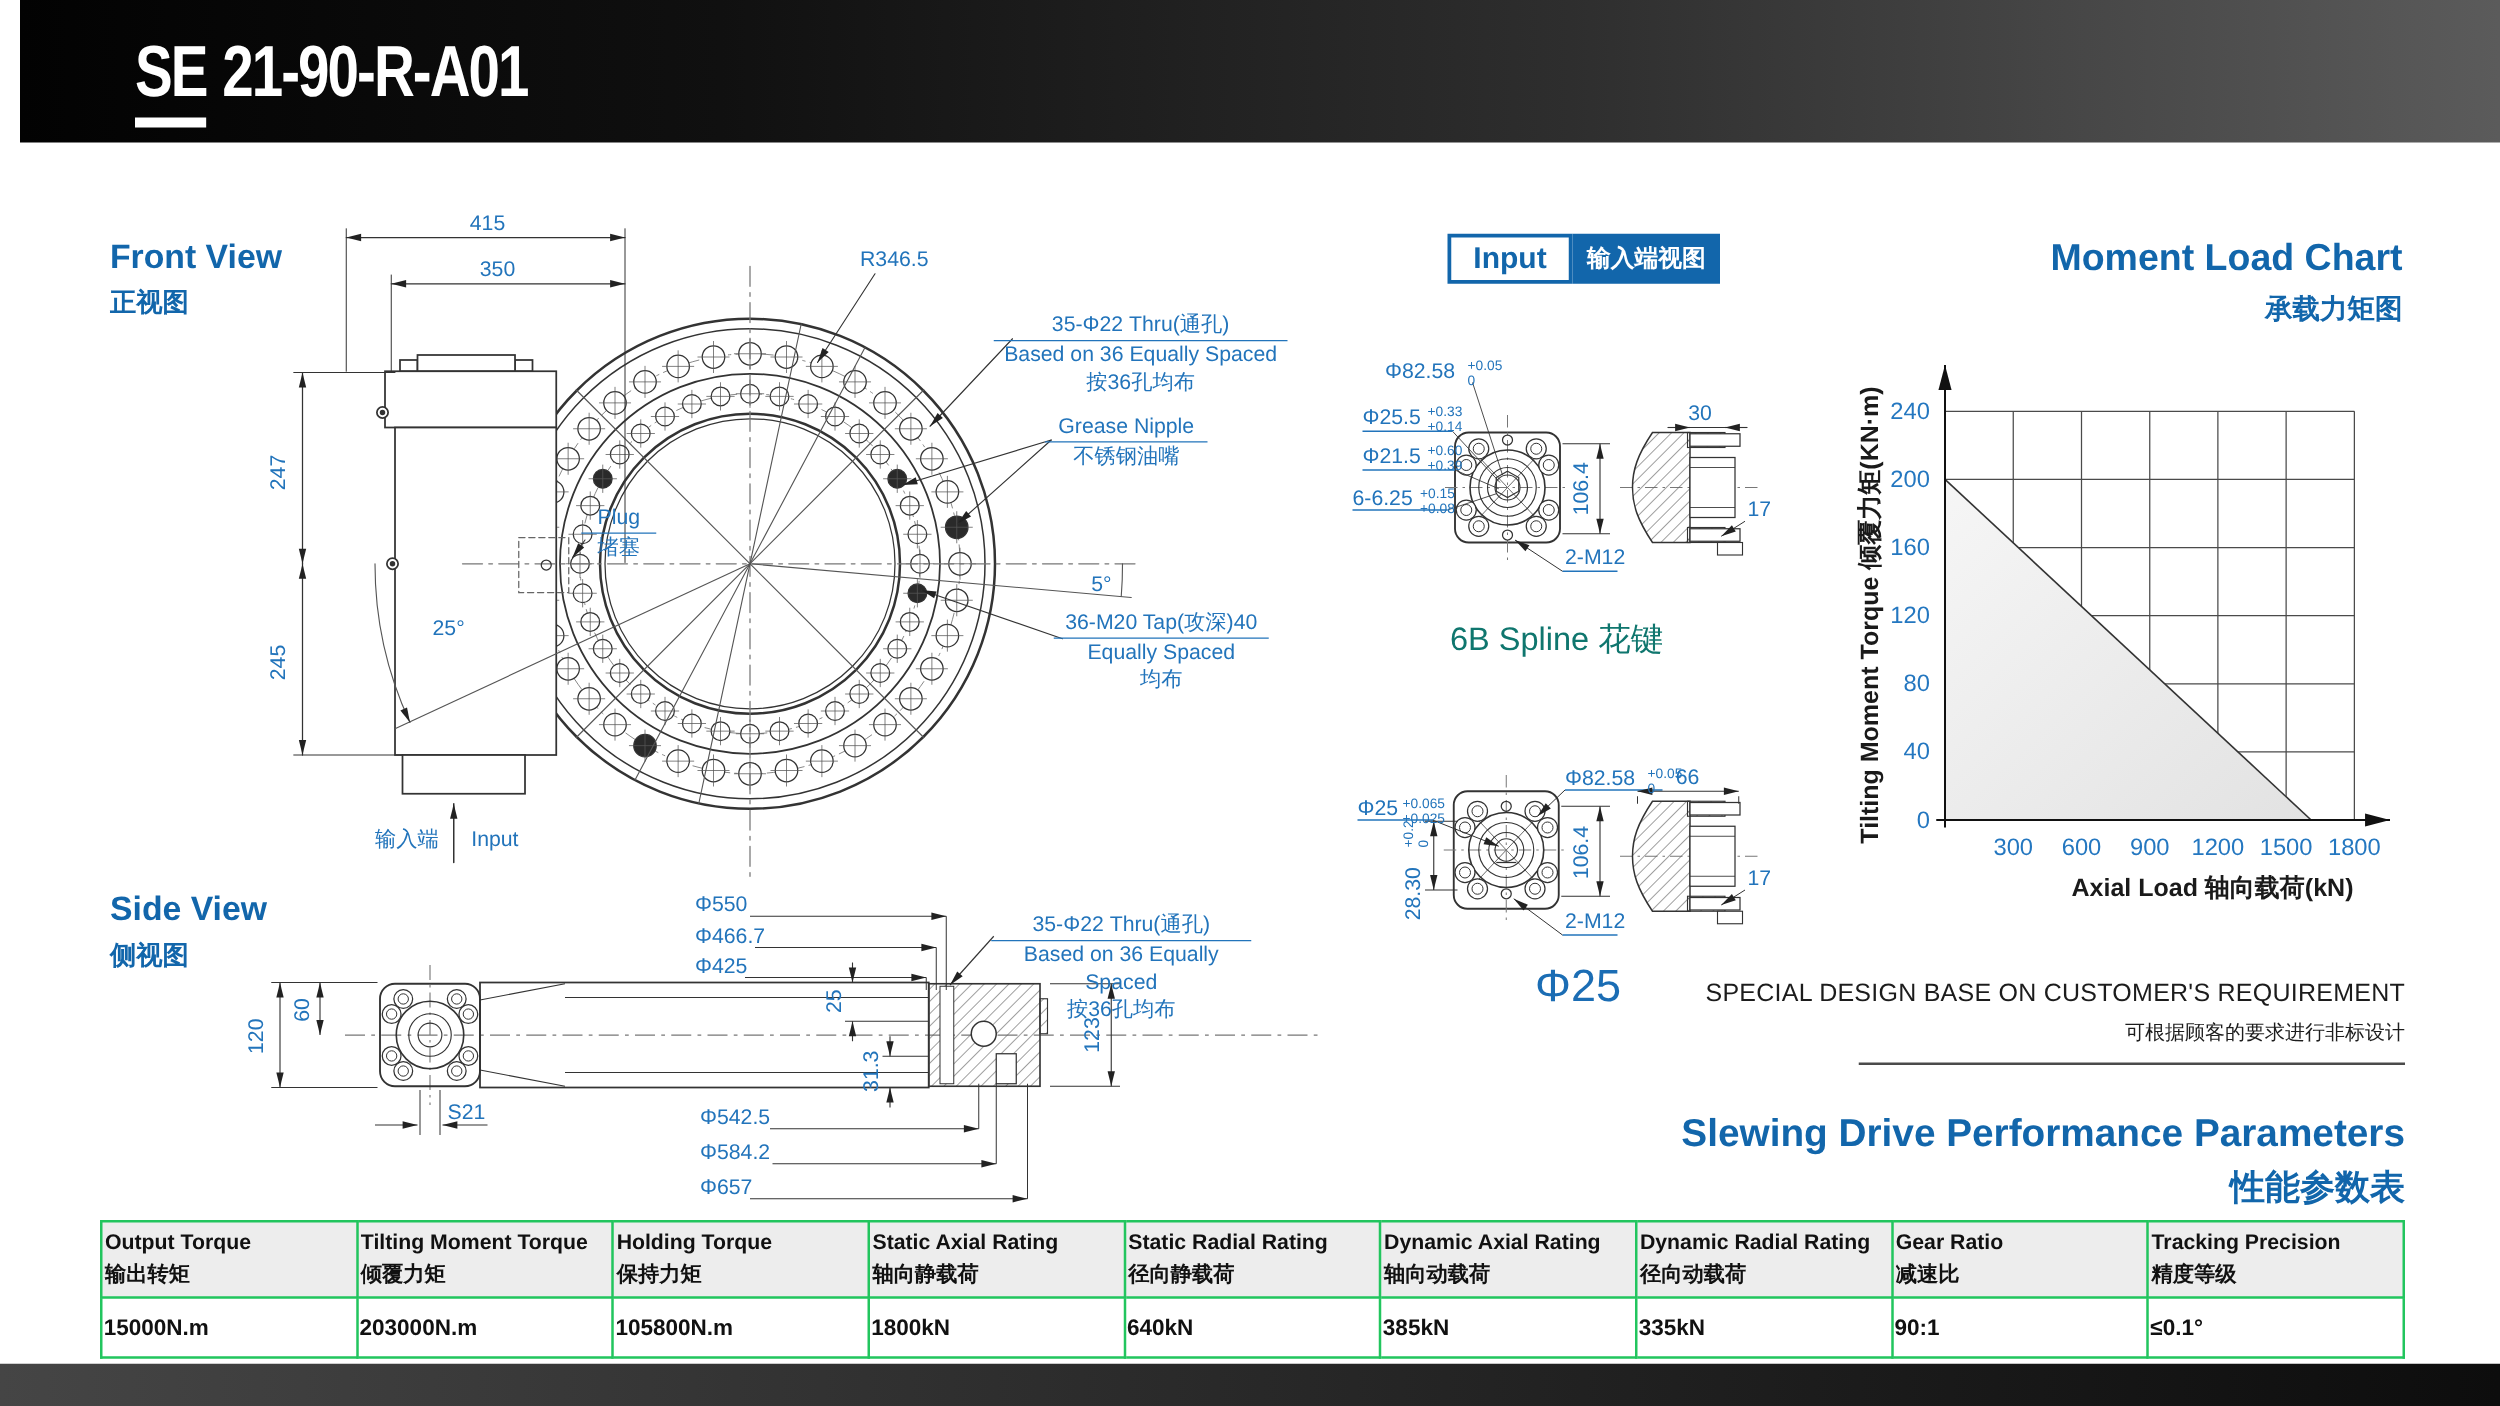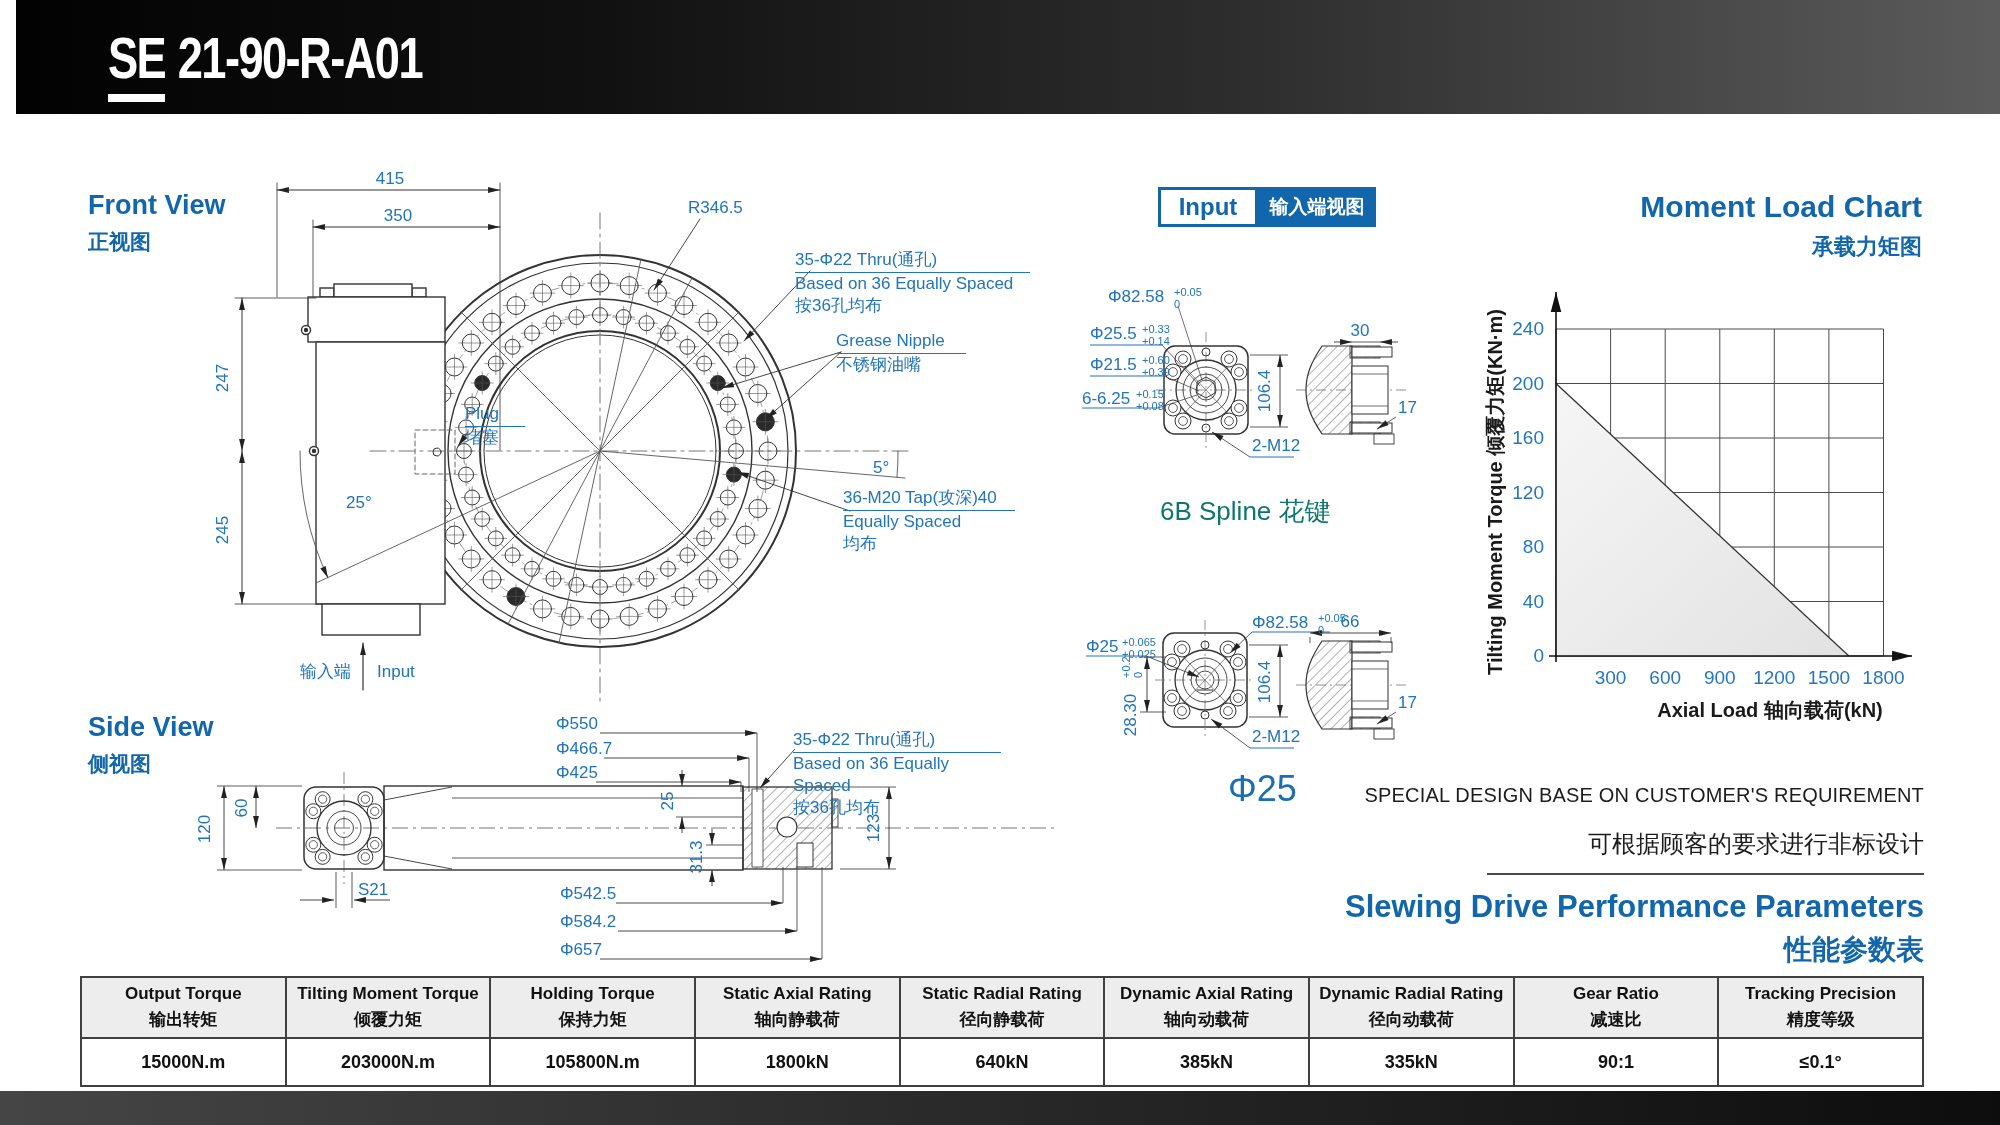--- a/index.html
+++ b/index.html
@@ -9,46 +9,46 @@
   
   #hdr{left:16px;top:0;width:2000px;height:114px;background:linear-gradient(90deg,#020202 0%,#101010 28%,#2e2e2e 62%,#5c5c5c 100%)}
   #hdr .ttl{position:absolute;left:92px;top:24px;color:#fff;font-size:58px;font-weight:bold;
             letter-spacing:-2px;transform:scaleX(.78);transform-origin:left;white-space:nowrap}
   #hdr .se{display:inline-block;border-bottom:8px solid #fff;padding-bottom:3px;margin-right:16px}
   
   .secT{color:#1266ab;font-weight:bold}
   .secT .t1{font-size:27px}
   .secT .t2{font-size:21px;margin-top:7px}
   
-  .lbl{color:#2274bb;font-size:17px;line-height:1.3;text-align:left}
+  .lbl{color:#2274bb;font-size:17px;line-height:1.3;text-align:center}
   .lbl .ul{display:block;border-bottom:1.5px solid #2274bb;padding-bottom:1px}
   
   #inputTag{left:1158px;top:187px;display:flex}
   #inputTag .en{width:94px;height:34px;border:3px solid #1266ab;background:#fff;color:#1266ab;
      font-size:24px;font-weight:bold;display:flex;align-items:center;justify-content:center}
   #inputTag .zh{width:118px;height:40px;background:#1266ab;color:#fff;font-size:19px;font-weight:bold;
      display:flex;align-items:center;justify-content:center}
   .cap6b{left:1160px;top:494px;color:#0f766e;font-size:26px;font-weight:500}
   .capP25{left:1228px;top:768px;color:#1b6db4;font-size:36px;font-weight:500}
   
   #chartT{right:78px;top:190px;text-align:right;color:#1266ab;font-weight:bold}
   #chartT .t1{font-size:30px}
   #chartT .t2{font-size:22px;margin-top:8px}
   
   #special{right:76px;top:784px;text-align:right;color:#1c1c1c}
   #special .l1{font-size:20px;letter-spacing:.2px}
-  #special .l2{font-size:24px;margin-top:21px}
+  #special .l2{font-size:16px;margin-top:9px}
   #special .rule{width:437px;border-top:2px solid #4a4a4a;margin-top:13px;margin-left:auto}
   
   #paramsT{right:76px;top:889px;text-align:right;color:#1266ab;font-weight:bold}
   #paramsT .t1{font-size:31px}
   #paramsT .t2{font-size:28px;margin-top:6px}
   
   #ptab{left:80px;top:976px;width:1844px;border-collapse:collapse;table-layout:fixed}
-  #ptab td{border:2px solid #404040;text-align:center;vertical-align:middle}
+  #ptab td{border:2px solid #22c55e;vertical-align:middle}
   #ptab tr.h td{background:#ededed;padding:6px 2px}
   #ptab .en{font-size:17px;font-weight:bold;color:#111}
   #ptab .zh{font-size:17px;font-weight:bold;color:#111;margin-top:4px}
   #ptab tr.v td{height:44px;font-size:18px;font-weight:bold;color:#111;background:#fff}
   
   #ftr{left:0;top:1091px;width:2000px;height:34px;background:linear-gradient(90deg,#454545 0%,#2b2b2b 45%,#0d0d0d 100%)}
   
   text{font-family:"Liberation Sans","DejaVu Sans",sans-serif}
   .dim{fill:#2274bb;font-size:17px}
   .dims{fill:#2274bb;font-size:11px}

